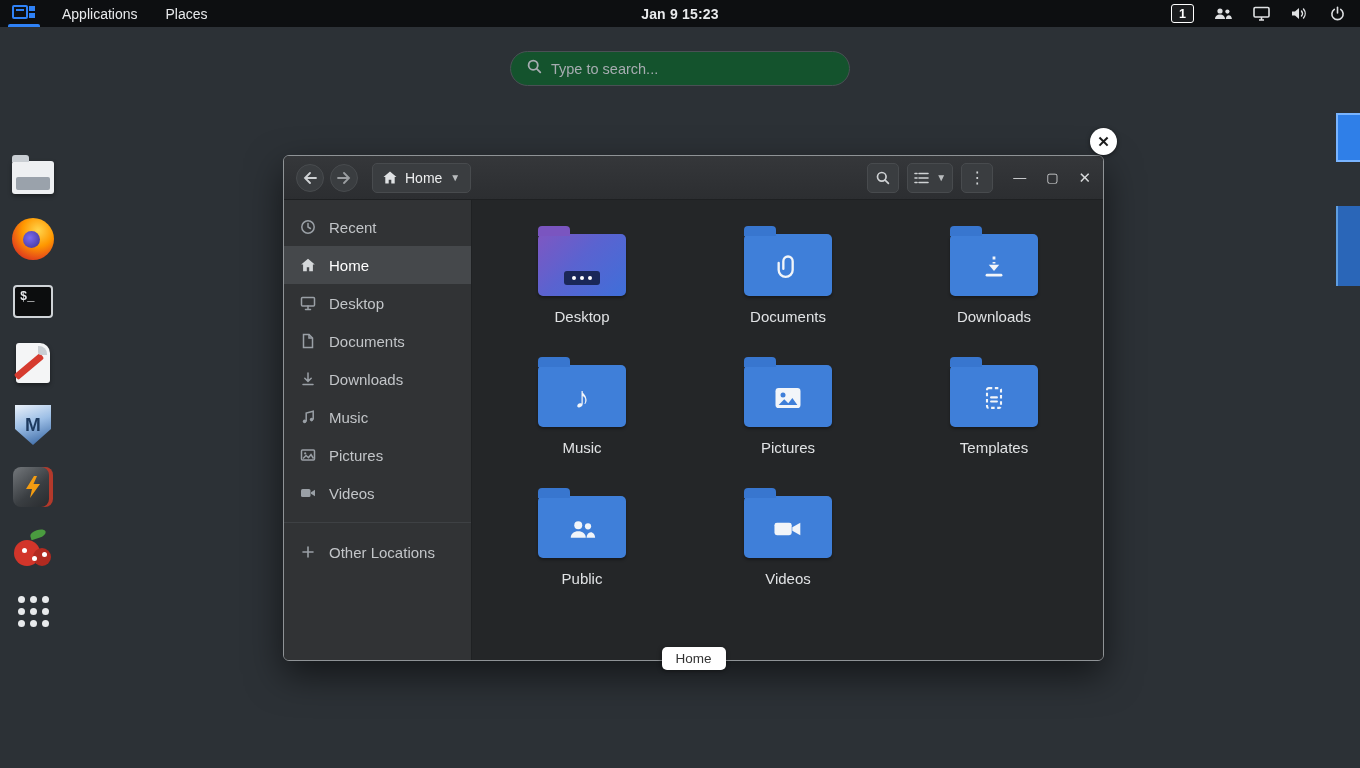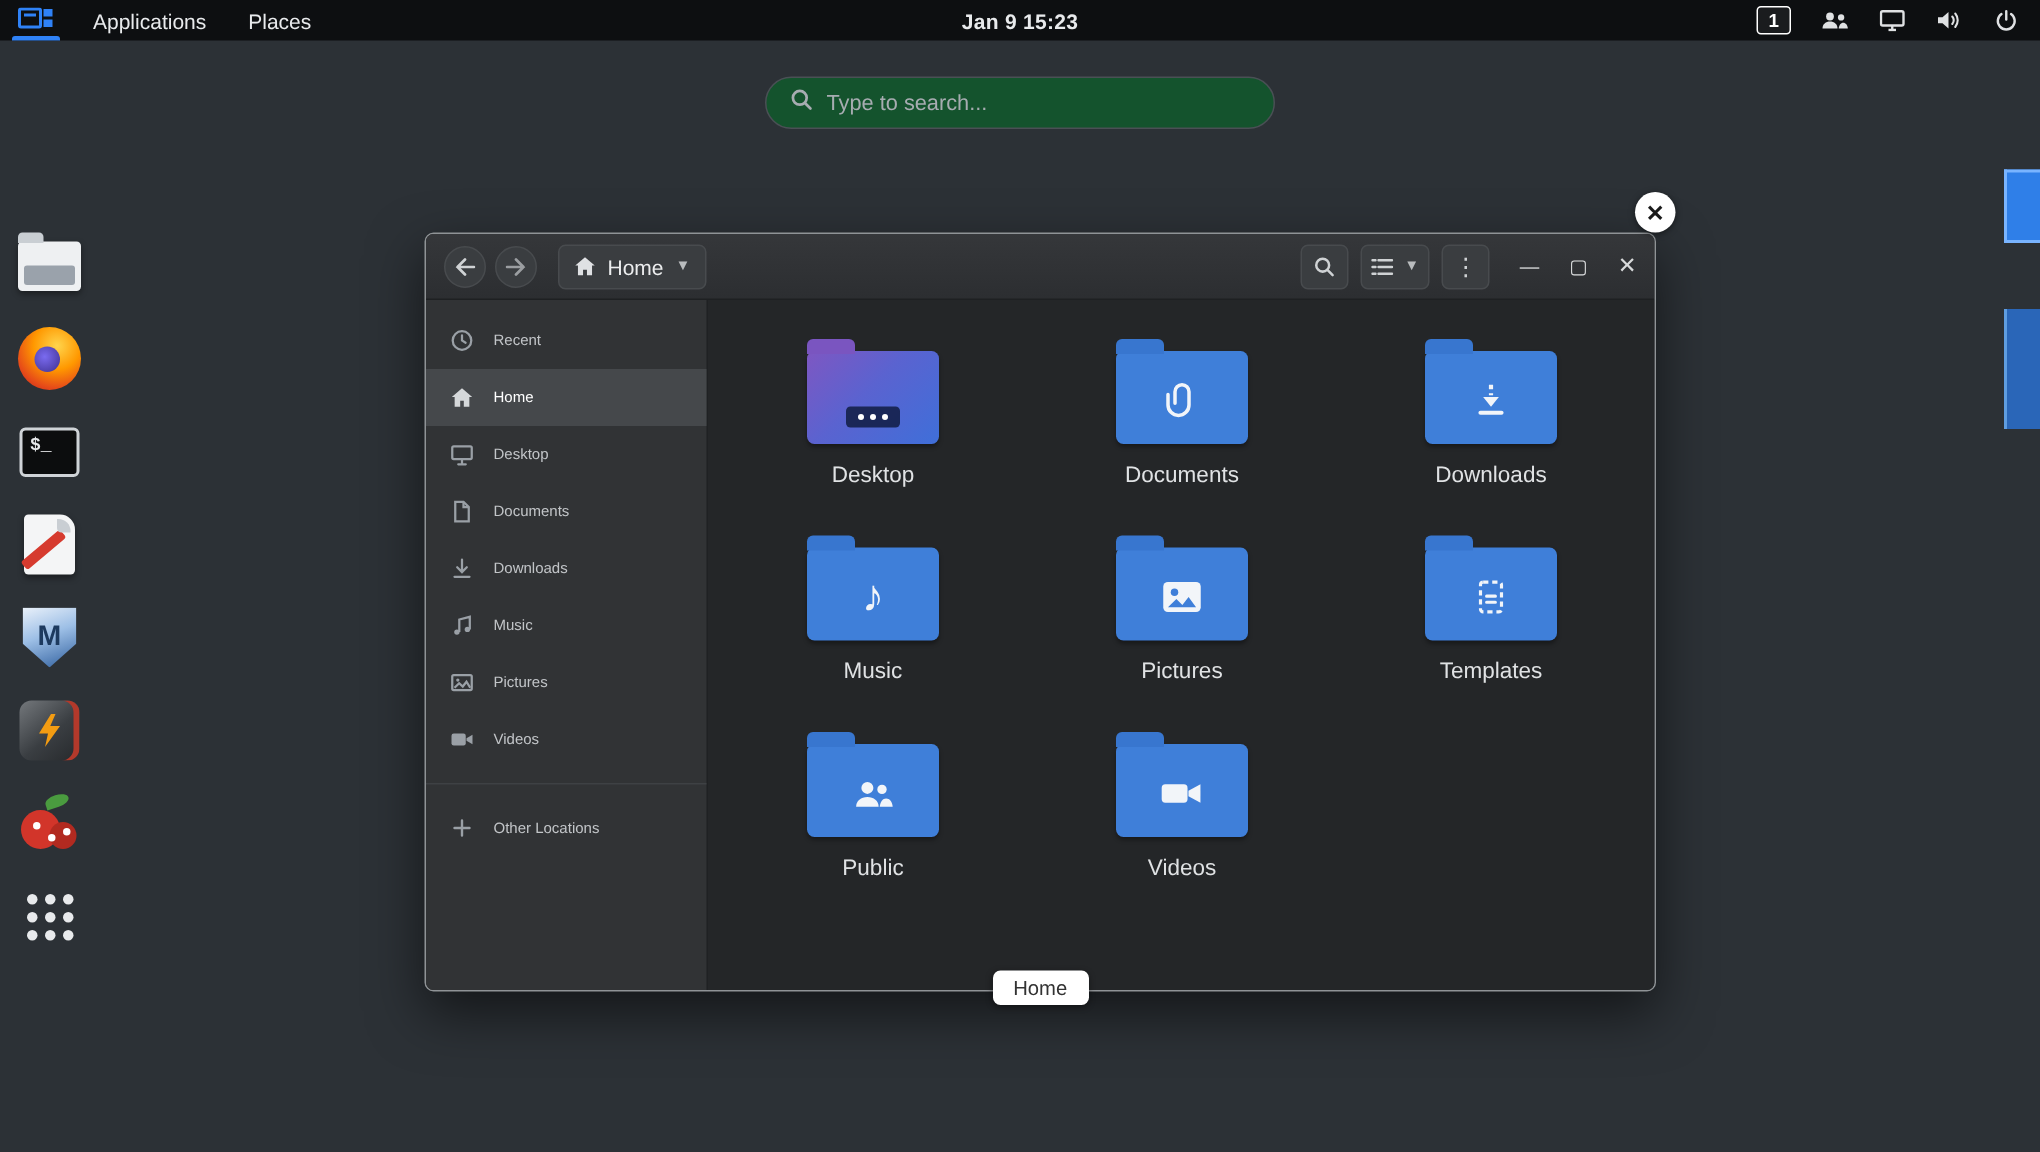--- a/index.html
+++ b/index.html
@@ -125,21 +125,21 @@
   .tb-btn.split { gap:7px; }
   .kebab { font-size:16px; letter-spacing:0; }
   .win-controls { display:flex; align-items:center; gap:20px; margin-left:20px; color:#d8dadb; }
   .win-controls span { cursor:pointer; font-size:13px; line-height:1; }
 
   .window-body { flex:1; display:flex; min-height:0; border-radius:0 0 5px 5px; overflow:hidden; }
 
   
   .sidebar { width:188px; flex:0 0 188px; background:#313335; border-right:1px solid #1f2123; padding-top:8px; }
   .side-row { height:38px; display:flex; align-items:center; gap:13px; padding:0 16px;
-    font-size:10px; color:#c2c5c8; cursor:pointer; }
+    font-size:15px; color:#c2c5c8; cursor:pointer; }
   .side-row .sicon { width:16px; height:16px; color:#9aa0a6; display:flex; align-items:center; justify-content:center; }
   .side-row.selected { background:#45484b; color:#ffffff; }
   .side-row.selected .sicon { color:#d5d8da; }
   .side-divider { border-top:1px solid #3e4144; margin:10px 0; }
 
   
   .content { flex:1; background:#242628; position:relative; }
   .icon-grid { display:grid; grid-template-columns:repeat(3,206px); grid-auto-rows:131px; padding:24px 0 0 7px; }
   .tile { display:flex; flex-direction:column; align-items:center; cursor:pointer; }
   .folder { position:relative; width:88px; height:62px; margin-top:10px; background:#3f7fd9; border-radius:5px;

